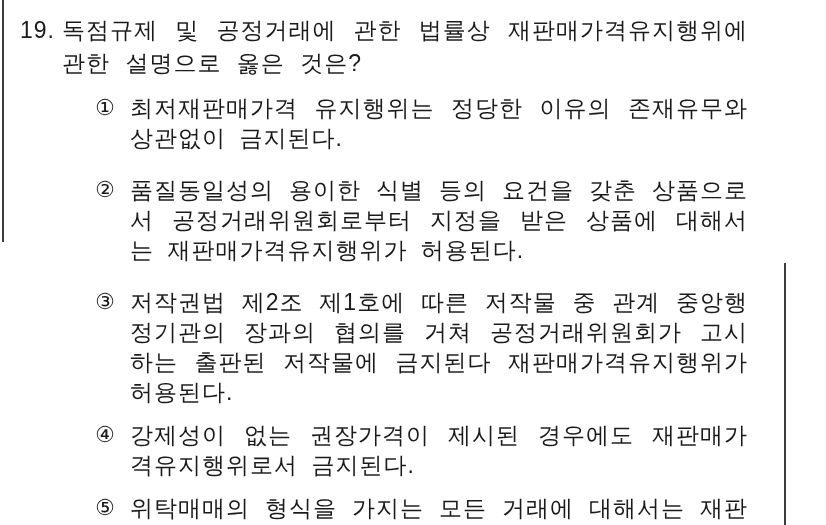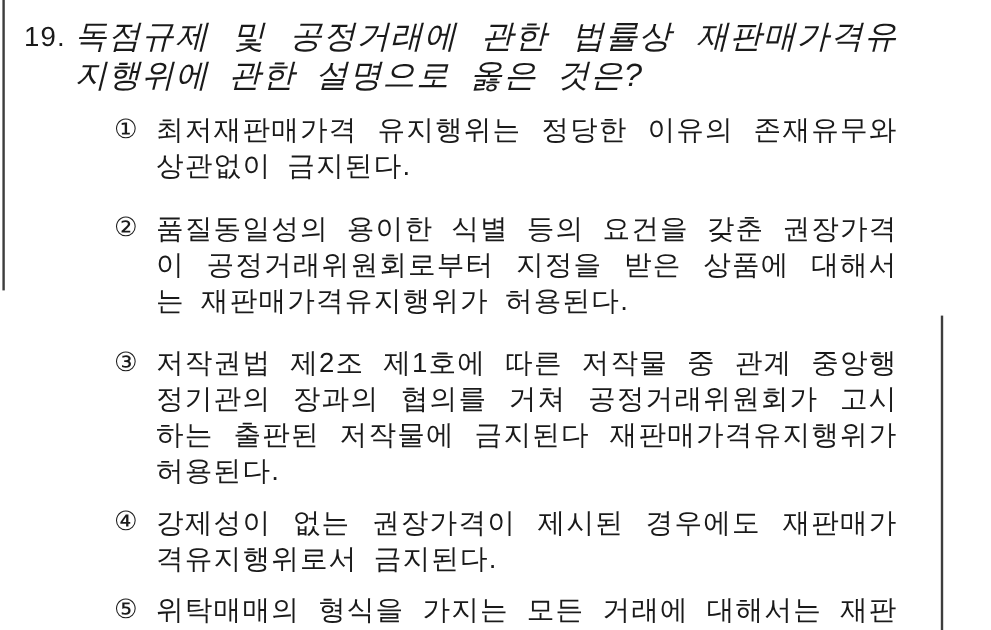--- a/index.html
+++ b/index.html
@@ -41,26 +41,25 @@
     align-items: flex-start;
   }
   .qnum {
     flex: 0 0 42px;
     font-size: 23px;
     line-height: 33px;
     letter-spacing: 1px;
   }
   .qtext {
     flex: 1;
-    font-size: 27px;
+    font-size: 23px;
     line-height: 33px;
     letter-spacing: 1px;
     word-spacing: 8px;
     text-align: justify;
-    font-style: italic;
   }
   .option {
     display: flex;
     align-items: flex-start;
     margin-left: 75px;
     margin-top: 13px;
   }
   .option.gap-large {
     margin-top: 22px;
   }
@@ -93,21 +92,21 @@
 
   <div>
 
     <div class="option">
       <span class="marker">①</span>
       <div class="otext">최저재판매가격 유지행위는 정당한 이유의 존재유무와 상관없이 금지된다.</div>
     </div>
 
     <div class="option gap-large">
       <span class="marker">②</span>
-      <div class="otext">품질동일성의 용이한 식별 등의 요건을 갖춘 권장가격이 공정거래위원회로부터 지정을 받은 상품에 대해서는 재판매가격유지행위가 허용된다.</div>
+      <div class="otext">품질동일성의 용이한 식별 등의 요건을 갖춘 상품으로서 공정거래위원회로부터 지정을 받은 상품에 대해서는 재판매가격유지행위가 허용된다.</div>
     </div>
 
     <div class="option gap-large">
       <span class="marker">③</span>
       <div class="otext">저작권법 제2조 제1호에 따른 저작물 중 관계 중앙행정기관의 장과의 협의를 거쳐 공정거래위원회가 고시하는 출판된 저작물에 금지된다 재판매가격유지행위가 허용된다.</div>
     </div>
 
     <div class="option">
       <span class="marker">④</span>
       <div class="otext">강제성이 없는 권장가격이 제시된 경우에도 재판매가격유지행위로서 금지된다.</div>

